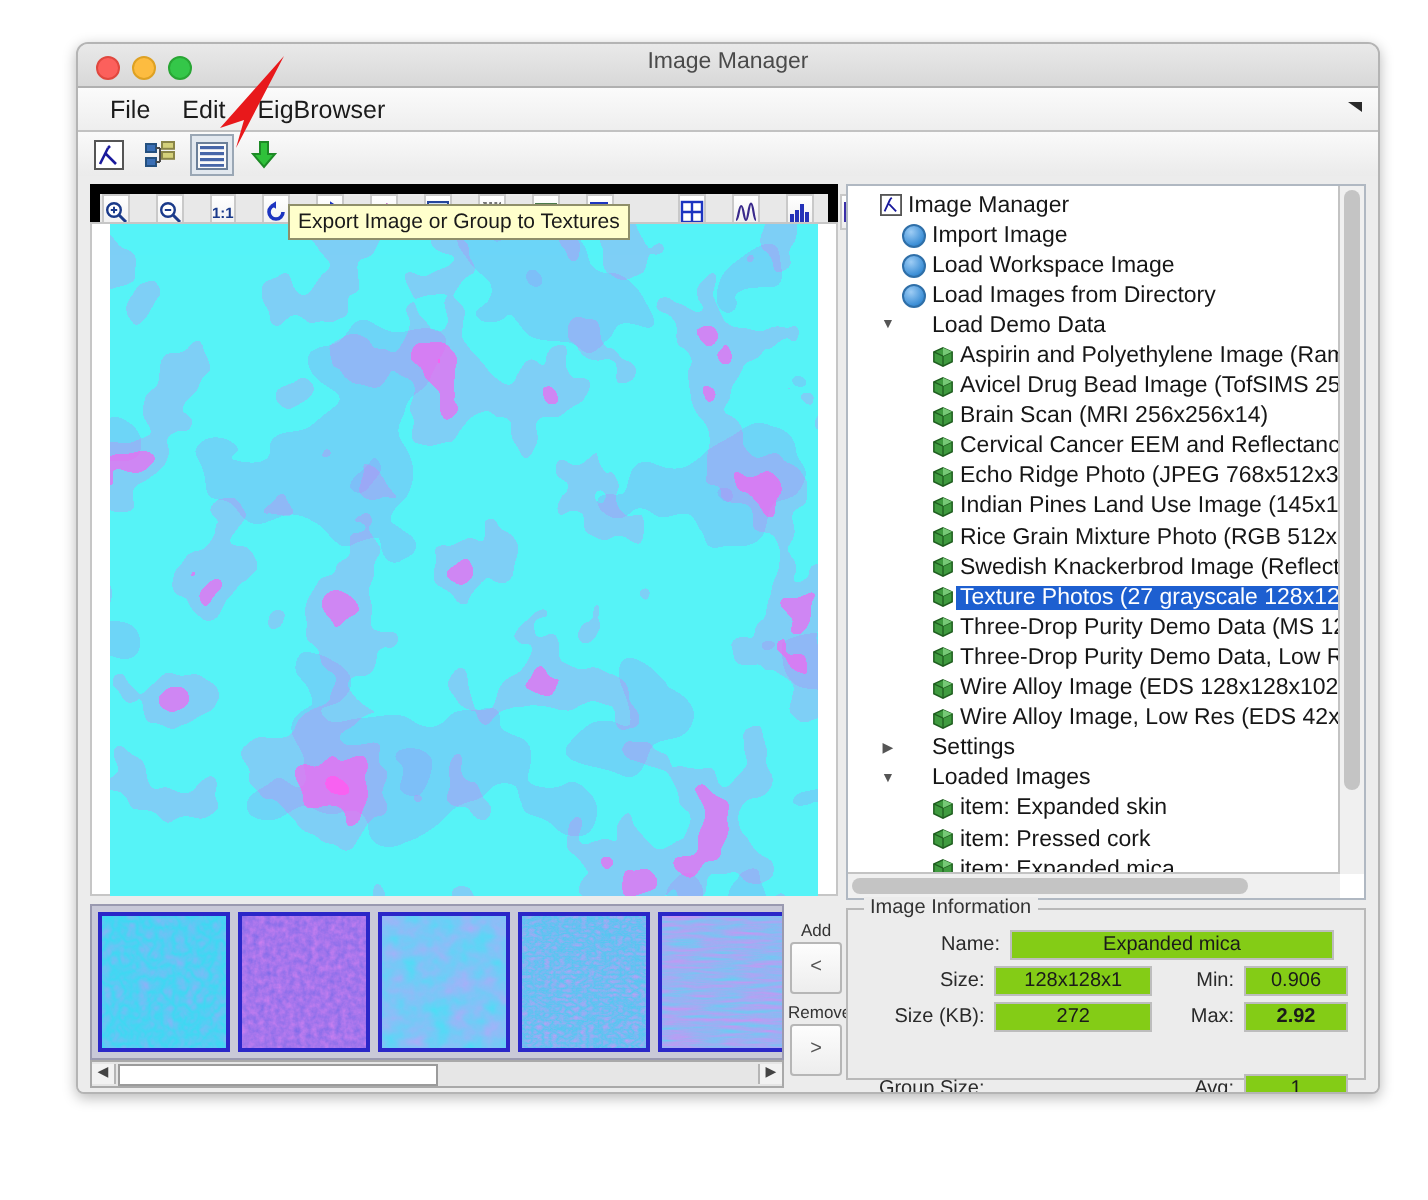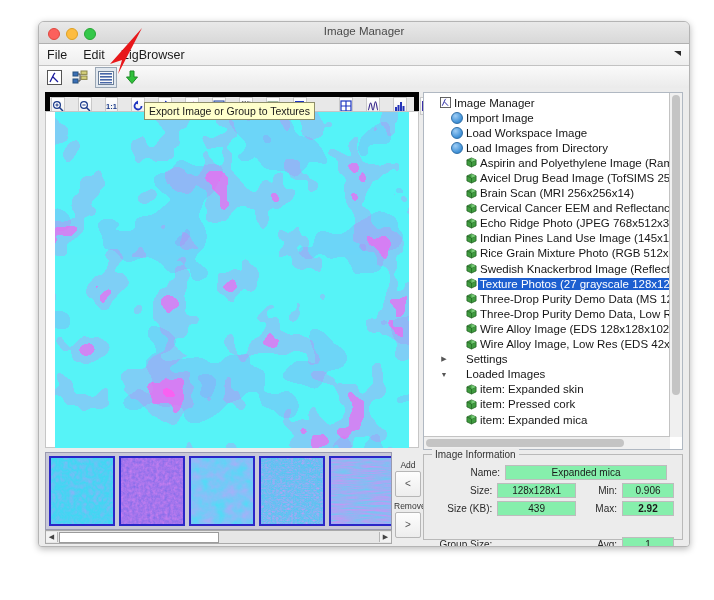--- a/index.html
+++ b/index.html
@@ -37,20 +37,21 @@
     position:absolute; left:0; right:0; top:3px;
     text-align:center; font-size:11.5px; color:#4a4a4a;
   }
 
   
   .menubar {
     height: 21px;
     background: linear-gradient(to bottom,#fbfbfb,#eeeeee);
     border-bottom: 1px solid #c2c2c2;
     display:flex; align-items:center;
+    padding-left: 8px;
     position: relative;
   }
   .menu-item {
     font-size: 12.5px; color: #1b1b1b;
     padding: 1px 8px; cursor: default;
   }
   .menu-overflow {
     position:absolute; right: 5px; top: 4px;
     width: 12px; height: 12px;
     font-size: 9px; color:#303030; line-height:12px; text-align:center;
@@ -214,21 +215,21 @@
   }
   .info-legend {
     position:absolute; left:8px; top:-1px;
     font-size:10px; color:#333; background:#ececec; padding:0 3px;
     transform: translateY(-50%);
   }
   .info-grid { padding: 10px 8px 4px 4px; }
   .irow { display:flex; align-items:center; margin-bottom:3px; }
   .ilabel { font-size:10px; color:#2a2a2a; text-align:right; padding-right:5px; }
   .ifield {
-    background:#86efac; border:1px solid #bdbdbd;
+    background:#84cc16; border:1px solid #bdbdbd;
     font-size:10px; color:#1a1a1a; height:13px; line-height:13px;
     text-align:center;
   }
 
   
   .arrow { position:absolute; left:96px; top:24px; width:60px; height:60px; pointer-events:none; }
 
   
   .tooltip {
     position:absolute; left:105px; top:80px;
@@ -549,20 +550,25 @@
                 </span>
                 <span class="tlabel">Load Workspace Image</span>
               </div>
               <div class="tnode ind2">
                 <span class="tw"></span>
                 <span class="tico">
                   <span class="globe"></span>
                 </span>
                 <span class="tlabel">Load Images from Directory</span>
               </div>
+              <div class="tnode ind2">
+                <span class="tw">▼</span>
+                <span class="tico"></span>
+                <span class="tlabel">Load Demo Data</span>
+              </div>
               <div class="tnode ind3">
                 <span class="tw"></span>
                 <span class="tico">
                   <svg class="cube" viewBox="0 0 12 12">
                     <path d="M6 1 L11 3.2 L11 8.6 L6 11 L1 8.6 L1 3.2 Z" fill="#3f9b3f" stroke="#1f5e1f" stroke-width="0.8"></path>
                     <path d="M1 3.2 L6 5.5 L11 3.2 M6 5.5 L6 11" stroke="#1f5e1f" stroke-width="0.7" fill="none"></path>
                     <path d="M6 1 L11 3.2 L6 5.5 Z" fill="#76c976"></path>
                   </svg>
                 </span>
                 <span class="tlabel">Aspirin and Polyethylene Image (Raman 21</span>
@@ -759,21 +765,21 @@
               <div class="ifield" style="width:160px;">Expanded mica</div>
             </div>
             <div class="irow">
               <div class="ilabel" style="width:72px;">Size:</div>
               <div class="ifield" style="width:86px;">128x128x1</div>
               <div class="ilabel" style="width:46px;">Min:</div>
               <div class="ifield" style="width:56px;">0.906</div>
             </div>
             <div class="irow">
               <div class="ilabel" style="width:72px;">Size (KB):</div>
-              <div class="ifield" style="width:86px;">439</div>
+              <div class="ifield" style="width:86px;">272</div>
               <div class="ilabel" style="width:46px;">Max:</div>
               <div class="ifield" style="width:56px;font-weight:bold;">2.92</div>
             </div>
             <div class="irow">
               <div class="ilabel" style="width:72px;">Group Size:</div>
               <div class="ifield" style="width:86px;margin-top:36px;">27</div>
               <div class="ilabel" style="width:46px;">Avg:</div>
               <div class="ifield" style="width:56px;">1</div>
             </div>
           </div>

